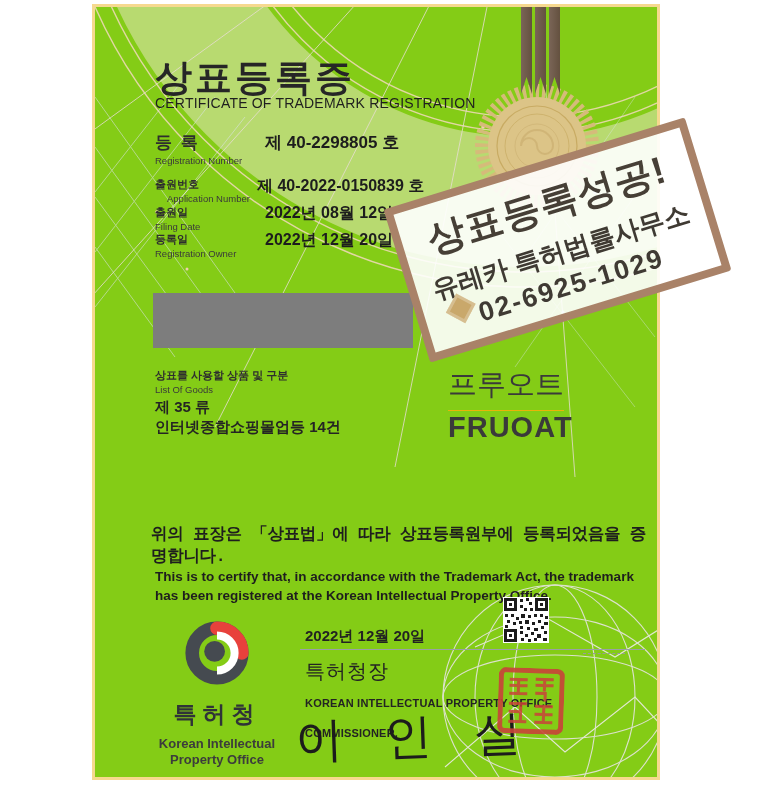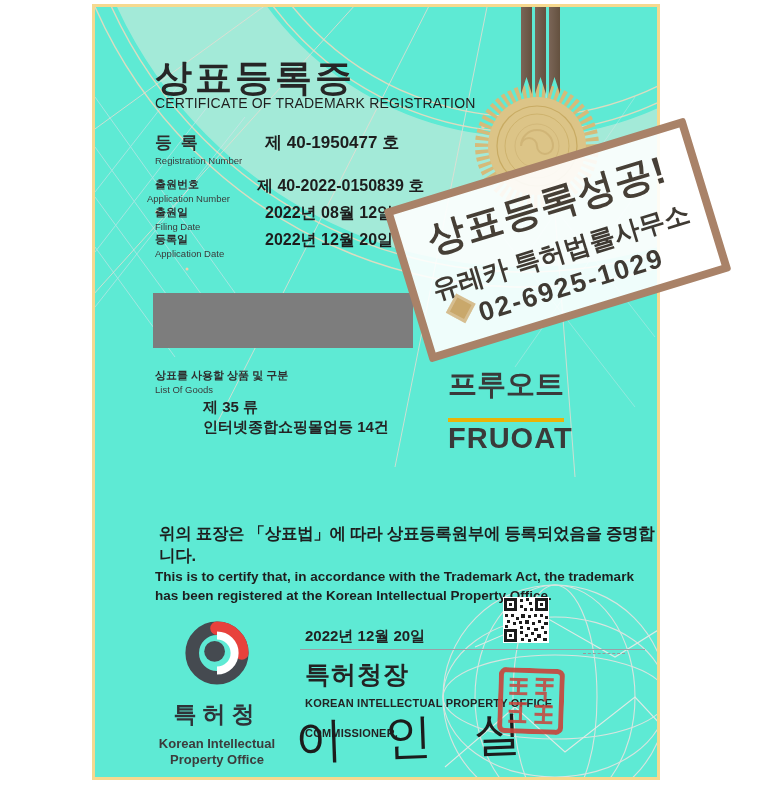--- a/index.html
+++ b/index.html
@@ -5,21 +5,21 @@
   * { margin:0; padding:0; box-sizing:border-box; }
   html,body { background:#ffffff; }
   .page {
     position:relative; width:780px; height:792px;
     background:#ffffff; overflow:hidden;
     font-family:"Liberation Sans", sans-serif;
     color:#2b2b2b;
   }
   .certificate {
     position:absolute; left:92px; top:4px; width:568px; height:776px;
-    border:3px solid #f6d98f; background:#5eead4; overflow:hidden;
+    border:3px solid #f6d98f; background:#84cc16; overflow:hidden;
   }
   .bg-svg { position:absolute; left:0; top:0; }
 
   
   .ribbon { position:absolute; top:-7px; width:11px; height:94px;
     background:linear-gradient(90deg,#7a6557,#64513f);
     clip-path:polygon(0 0,100% 0,100% 100%,50% 82%,0 100%); z-index:2; }
 
   .goldseal { position:absolute; left:378px; top:75px; z-index:1; }
 
@@ -27,29 +27,29 @@
   .abs { position:absolute; }
   .title-kr { font-size:37px; font-weight:bold; letter-spacing:3px; color:#262626; }
   .title-en { font-size:14px; font-weight:normal; color:#1f1f1f; letter-spacing:0.2px; }
   .lbl-kr { font-size:11px; font-weight:bold; color:#2e2e2e; }
   .lbl-kr.big { font-size:17px; letter-spacing:2px; }
   .lbl-en { font-size:9.5px; color:#3a3a3a; }
   .val { font-size:16px; font-weight:bold; color:#1d1d1d; }
   .val.big { font-size:17px; }
   .owner-line .lbl-en { display:inline; margin-left:6px; }
   .redact { position:absolute; background:#7d7d7d; }
-  .goods-class, .goods-items { font-size:15px; font-weight:bold; color:#242424;margin-left:48px; }
-  .mark-kr { font-size:29px; font-weight:bold; color:#3a3a3a;
-    border-bottom:4px solid #eab308; padding-bottom:13px; display:inline-block; }
+  .goods-class, .goods-items { font-size:15px; font-weight:bold; color:#242424; }
+  .mark-kr { font-size:29px; font-weight:normal; color:#3a3a3a;
+    border-bottom:1px solid #eab308; padding-bottom:5px; display:inline-block; }
   .mark-en { font-size:29px; font-weight:bold; color:#3a3a3a; letter-spacing:1px; }
   .stmt-kr { font-size:16.5px; font-weight:bold; color:#1e1e1e; letter-spacing:-0.3px; }
   .stmt-en { font-size:13.5px; font-weight:bold; color:#1e1e1e; line-height:18.5px; width:520px; }
   .issue-date { font-size:15px; font-weight:600; color:#222; }
   .date-rule { position:absolute; width:345px; height:1px; background:#9aa0a6; }
-  .comm-kr { font-size:25px; font-weight:bold; color:#232323; letter-spacing:1px; }
+  .comm-kr { font-size:20px; font-weight:normal; color:#232323; letter-spacing:1px; }
   .comm-en { font-size:11px; font-weight:bold; color:#232323; letter-spacing:0.2px; }
   .signature { font-size:48px; font-weight:400; color:#1c1c1c; word-spacing:26px;
     transform:rotate(-2deg); font-family:"DejaVu Serif", serif; }
 
   
   .kipo-block { position:absolute; left:42px; top:606px; width:160px; text-align:center; }
   .kipo-name { font-size:23px; font-weight:bold; letter-spacing:6px; color:#2f3338; margin-top:2px; }
   .kipo-en { font-size:13px; font-weight:600; color:#3c3c3c; line-height:16px; margin-top:6px; }
 
   
@@ -142,47 +142,47 @@
       <circle cx="64" cy="64" r="32" fill="none" stroke="#c8ab63" stroke-width="1" opacity="0.7"></circle>
       <path d="M48,64 a16,16 0 0 1 32,0 a8,8 0 0 1 -16,0 a8,8 0 0 0 -16,0" fill="none" stroke="#cdb273" stroke-width="2" opacity="0.8"></path>
       <circle cx="64" cy="64" r="22" fill="none" stroke="#cdb273" stroke-width="1" opacity="0.7"></circle>
     </svg>
 
     <div class="abs title-kr" style="left:60px; top:46px;">상표등록증</div>
     <div class="abs title-en" style="left:60px; top:88px;">CERTIFICATE OF TRADEMARK REGISTRATION</div>
 
     <div class="abs lbl-kr big" style="left:60px; top:124px;">등 록</div>
     <div class="abs lbl-en" style="left:60px; top:148px;">Registration Number</div>
-    <div class="abs val big" style="left:170px; top:124px;">제 40-1950477 호</div>
+    <div class="abs val big" style="left:170px; top:124px;">제 40-2298805 호</div>
 
     <div class="abs lbl-kr" style="left:60px; top:170px;">출원번호</div>
-    <div class="abs lbl-en" style="left:52px; top:186px;">Application Number</div>
+    <div class="abs lbl-en" style="left:72px; top:186px;">Application Number</div>
     <div class="abs val" style="left:162px; top:169px;">제 40-2022-0150839 호</div>
 
     <div class="abs lbl-kr" style="left:60px; top:198px;">출원일</div>
     <div class="abs lbl-en" style="left:60px; top:214px;">Filing Date</div>
     <div class="abs val" style="left:170px; top:196px;">2022년 08월 12일</div>
 
     <div class="abs lbl-kr" style="left:60px; top:225px;">등록일</div>
-    <div class="abs lbl-en" style="left:60px; top:241px;">Application Date</div>
+    <div class="abs lbl-en" style="left:60px; top:241px;">Registration Owner</div>
     <div class="abs val" style="left:170px; top:223px;">2022년 12월 20일</div>
 
     <div class="redact" style="left:58px; top:286px; width:260px; height:55px;"></div>
 
     <div class="abs lbl-kr" style="left:60px; top:361px;">상표를 사용할 상품 및 구분</div>
     <div class="abs lbl-en" style="left:60px; top:377px;">List Of Goods</div>
     <div class="abs goods-class" style="left:60px; top:391px;">제 35 류</div>
     <div class="abs goods-items" style="left:60px; top:411px;">인터넷종합쇼핑몰업등 14건</div>
 
     <div class="abs" style="left:353px; top:358px;">
       <span class="mark-kr">프루오트</span><br>
       <span class="mark-en">FRUOAT</span>
     </div>
 
-    <div class="abs stmt-kr" style="left:64px; top:516px;">위의 표장은 「상표법」에 따라 상표등록원부에 등록되었음을 증명합니다.</div>
+    <div class="abs stmt-kr" style="left:56px; top:516px;font-family:Liberation Mono, monospace;">위의 표장은 「상표법」에 따라 상표등록원부에 등록되었음을 증명합니다.</div>
     <div class="abs stmt-en" style="left:60px; top:561px;">
       <span>This is to certify that, in accordance with the Trademark Act, the trademark</span><br>
       <span>has been registered at the Korean Intellectual Property Office.</span>
     </div>
 
     <svg class="qr" viewBox="0 0 46 46">
       <rect width="46" height="46" fill="#fff"></rect>
       <g fill="#1c1c1c">
         <rect x="1" y="1" width="13" height="13"></rect>
           <rect x="4" y="4" width="7" height="7" fill="#fff"></rect>

